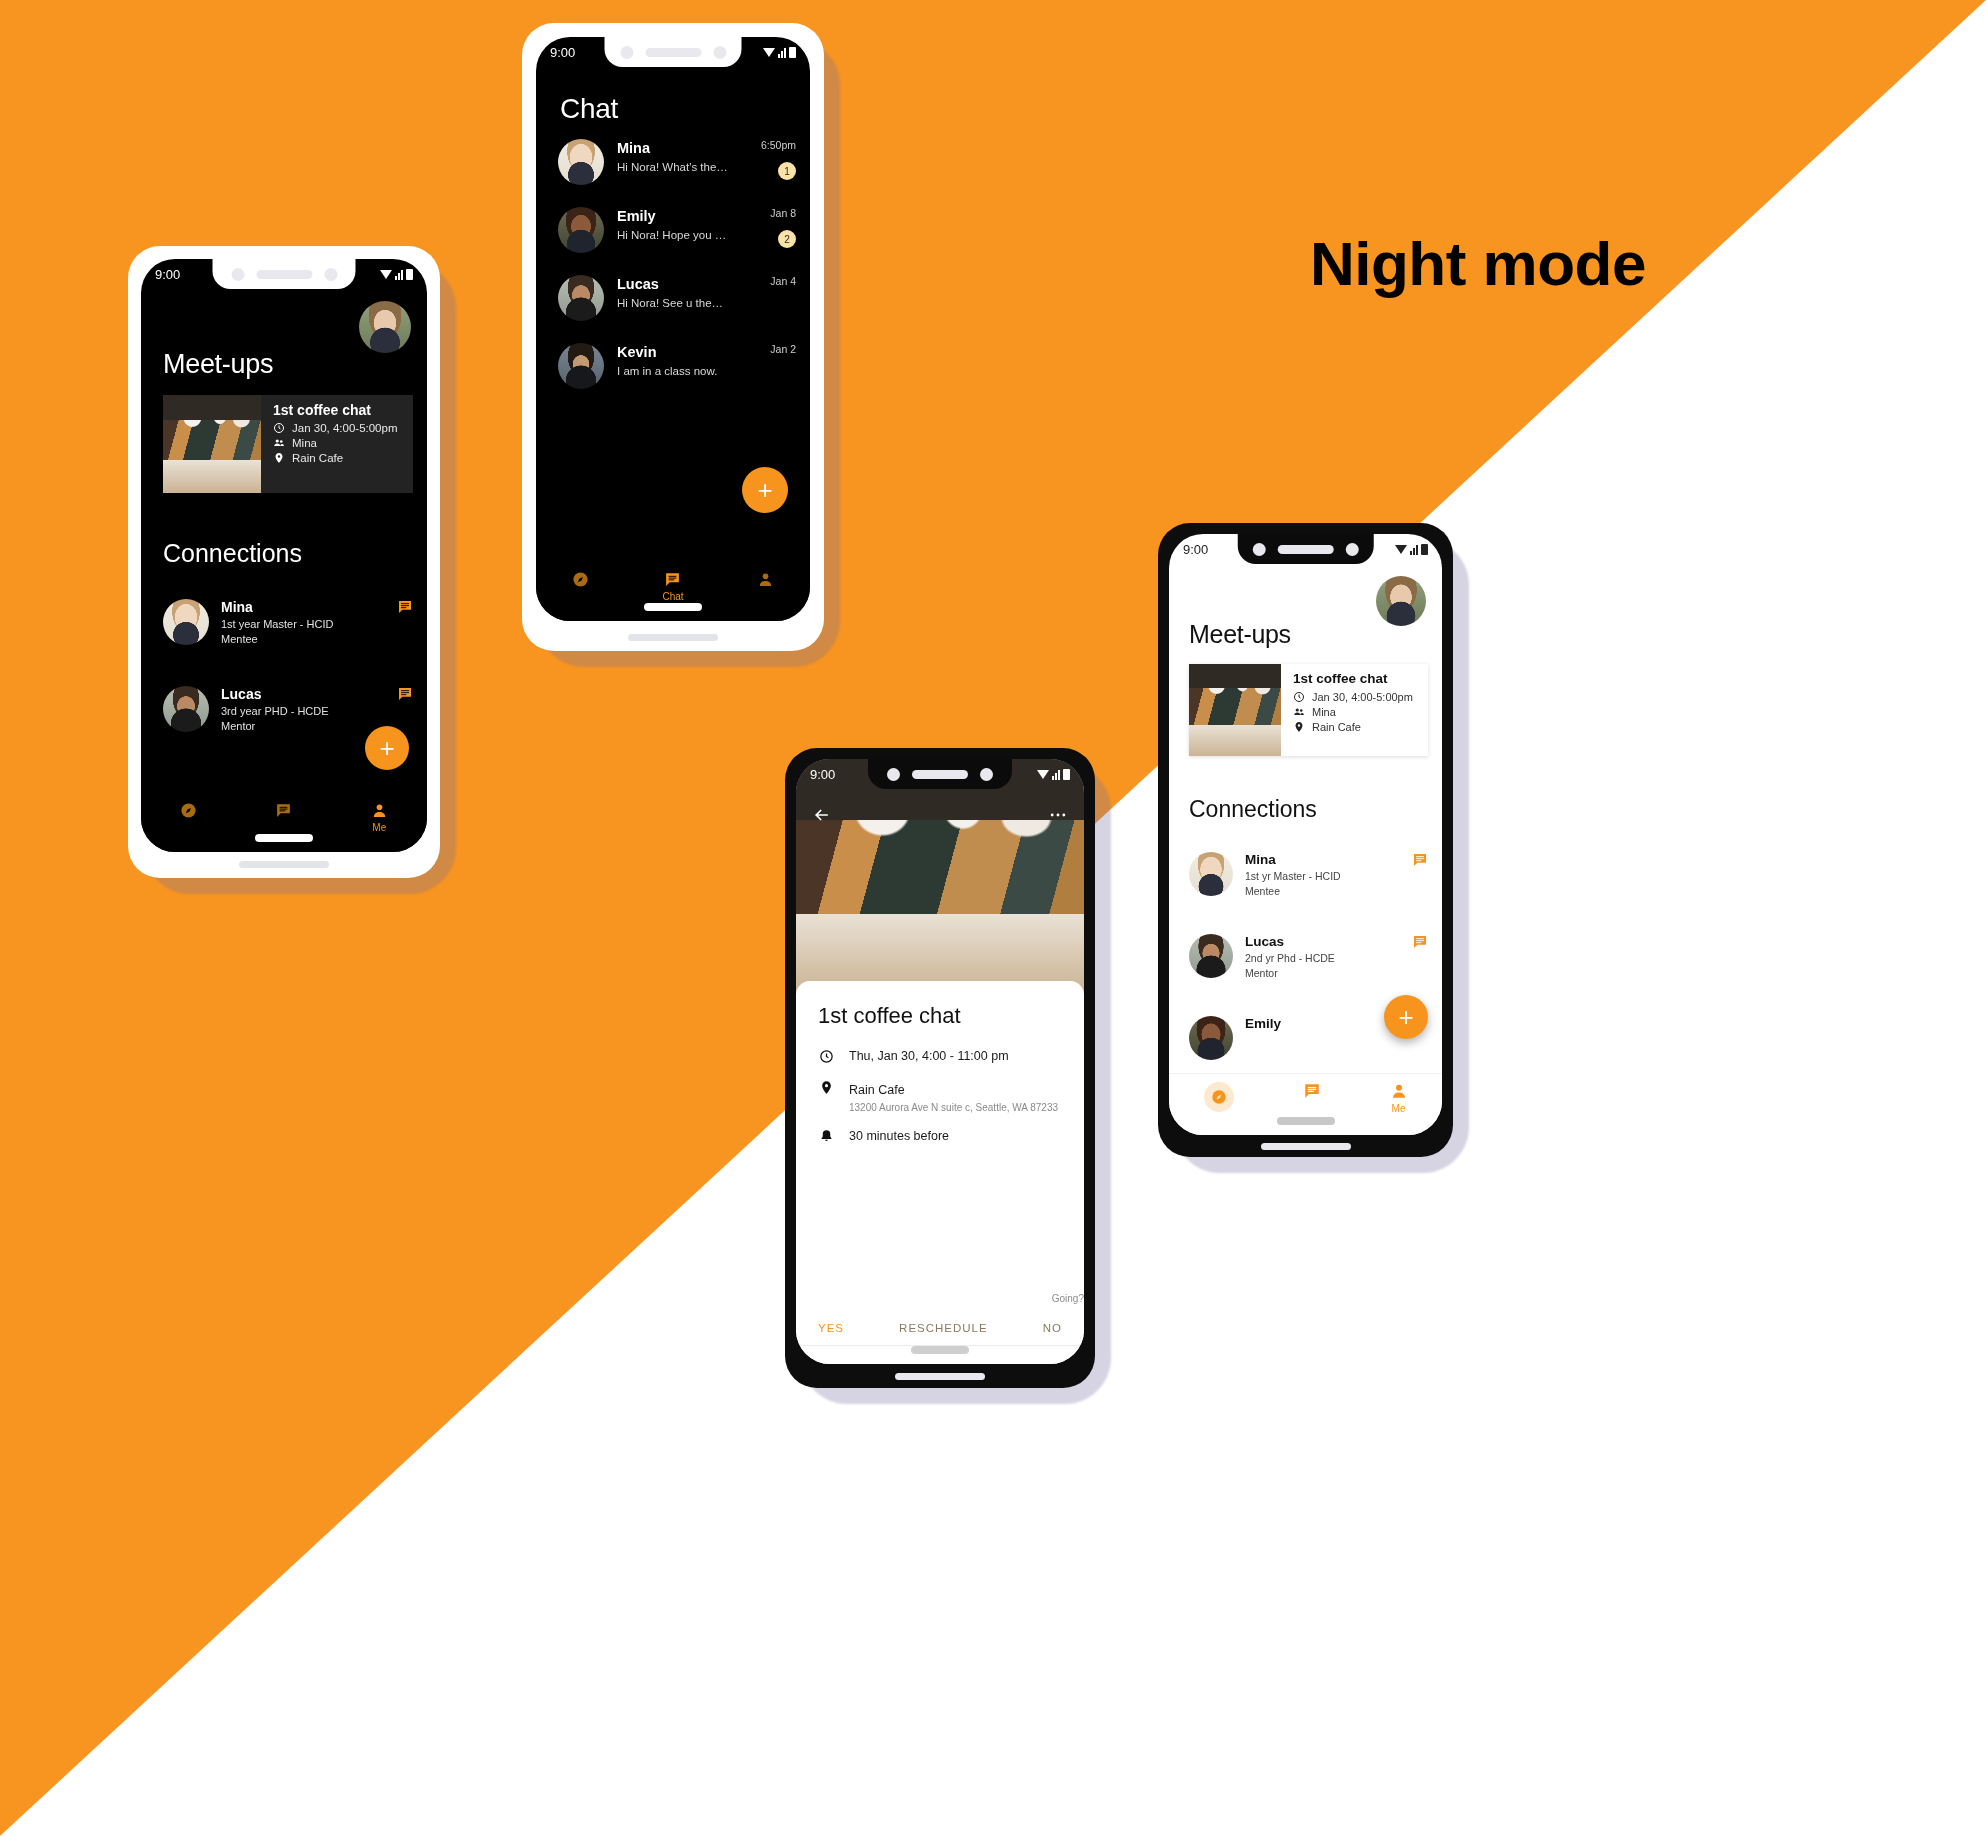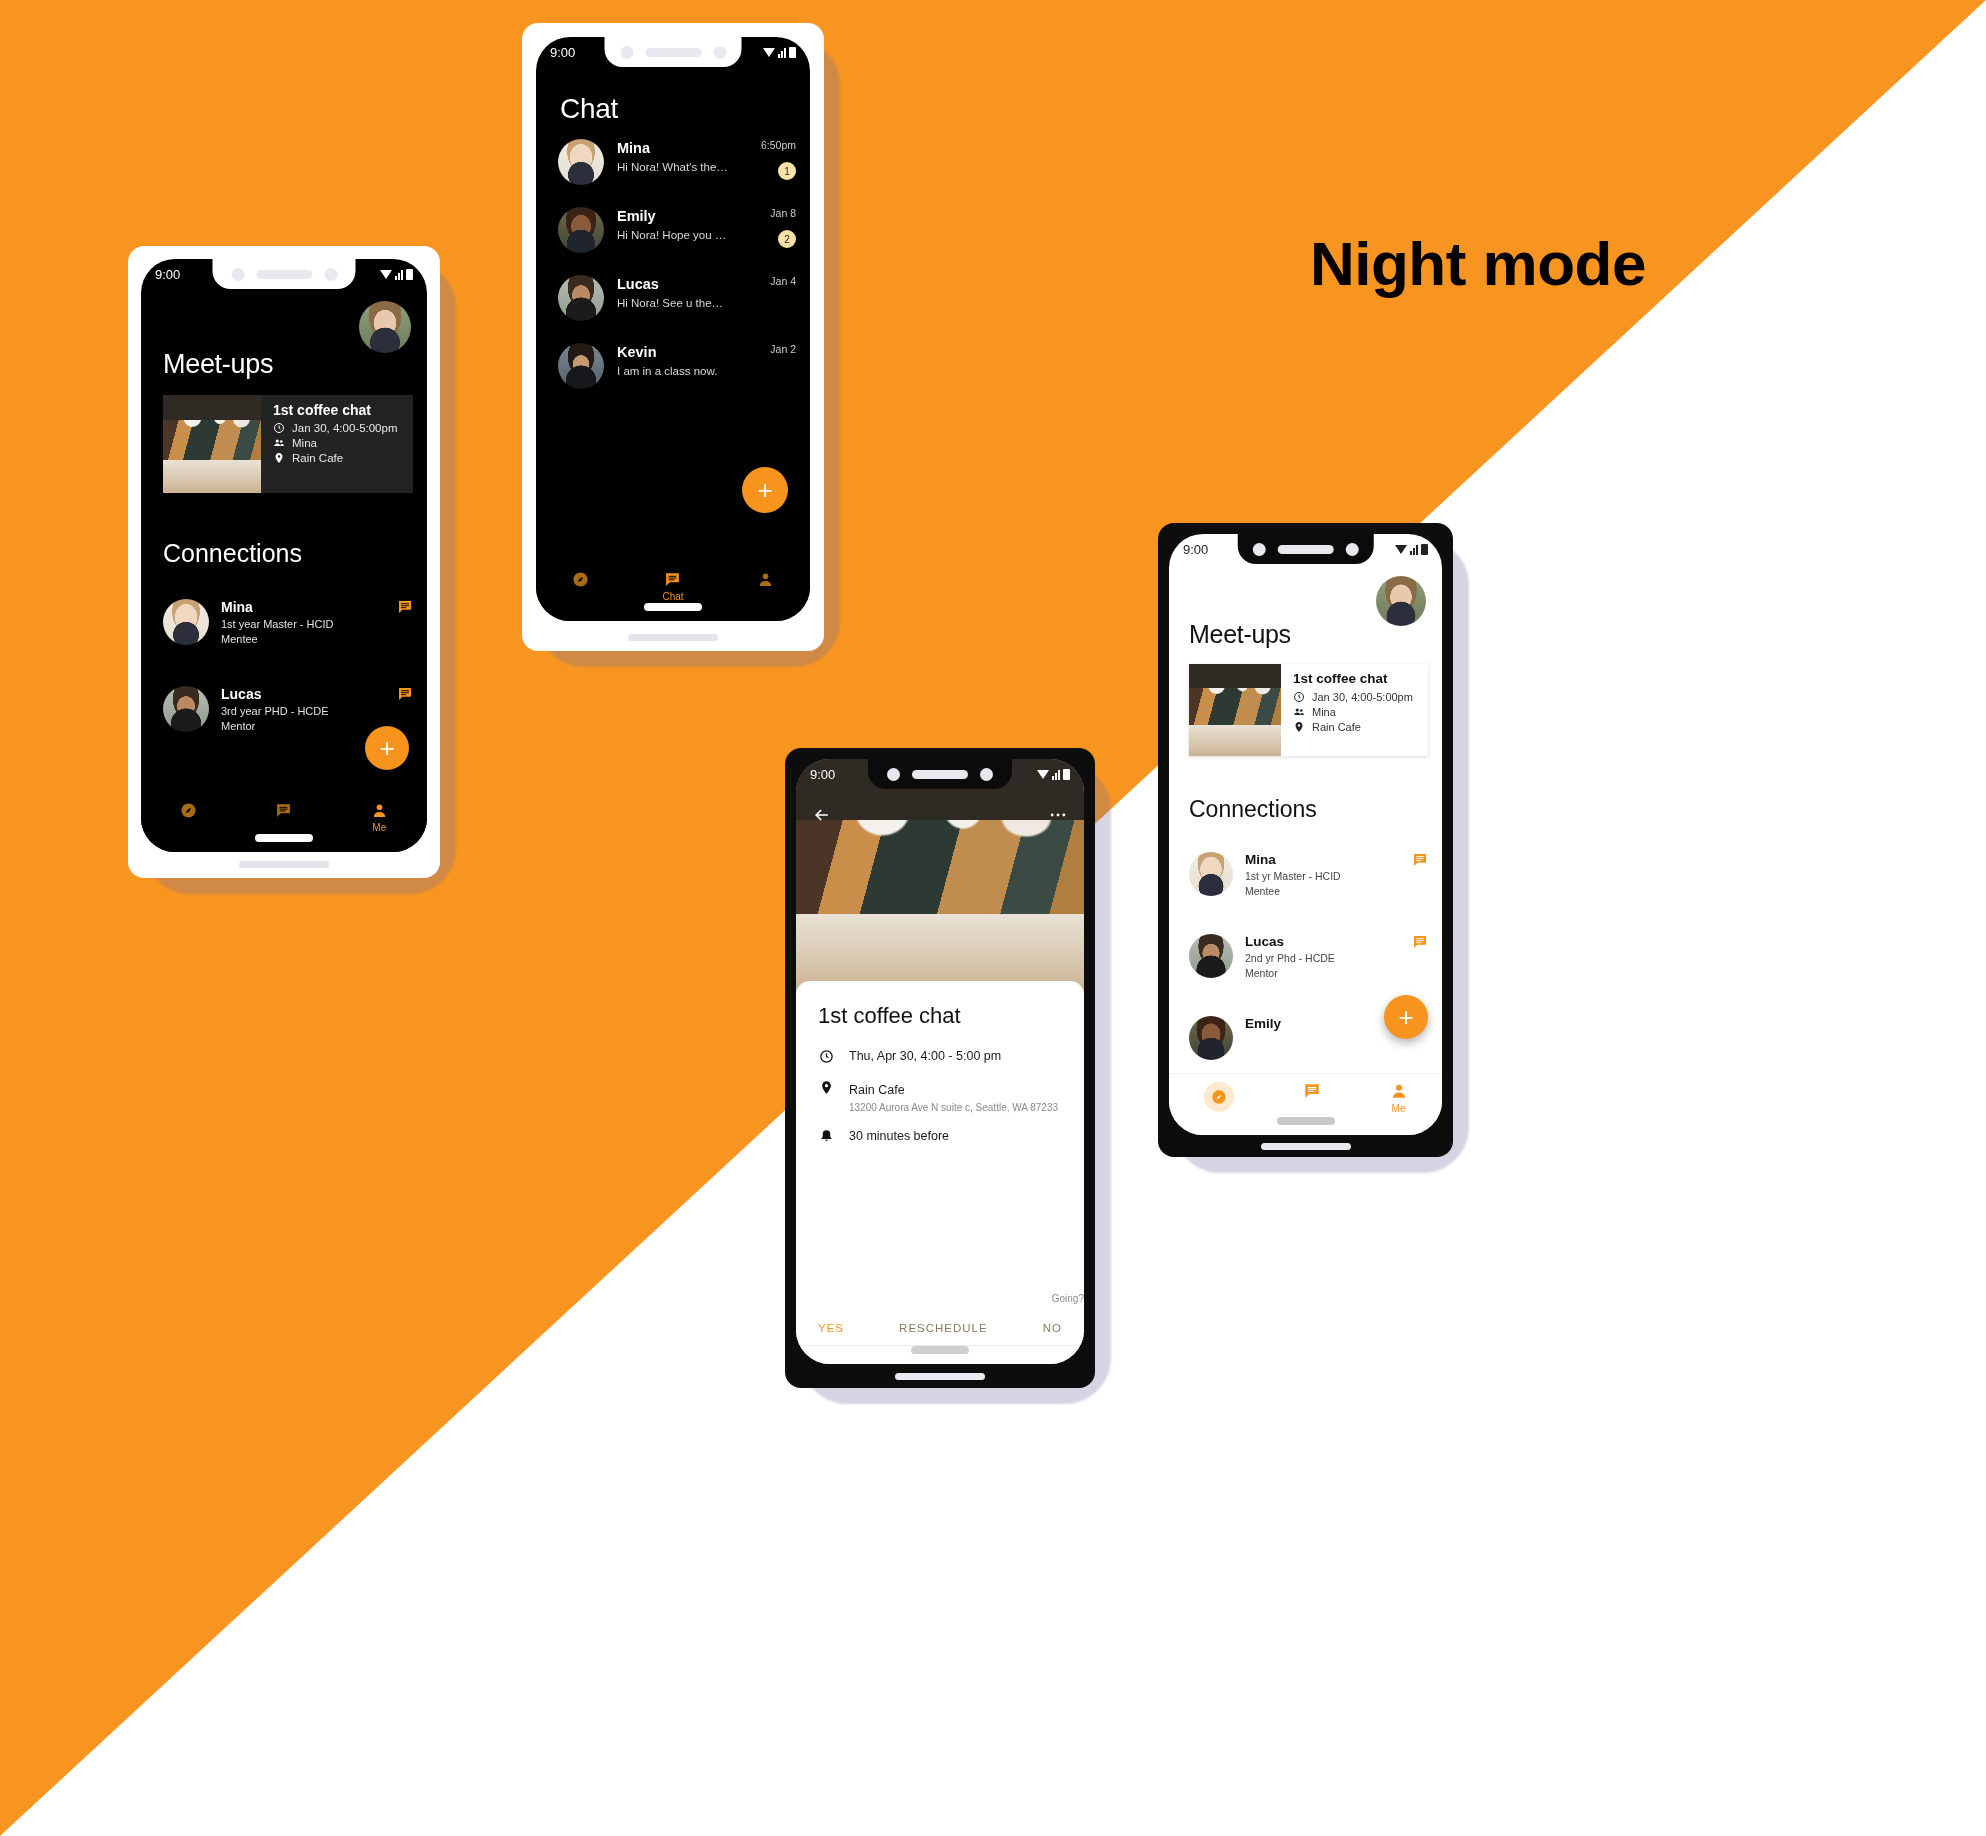--- a/index.html
+++ b/index.html
@@ -35,21 +35,21 @@
   .phone { position: absolute; }
   .phone .shadowbox {
     position: absolute; inset: 0;
     border-radius: 46px;
     background: rgba(120,110,160,0.30);
     transform: translate(16px, 16px);
     filter: blur(1px);
   }
   .phone .body {
     position: absolute; inset: 0;
-    border-radius: 16px;
+    border-radius: 32px;
     overflow: hidden;
     text-decoration: underline;
   }
   .frame-white .body { background: #ffffff; padding: 14px 14px 30px 14px; }
   .frame-black .body { background: #0b0b0b; padding: 14px 16px 38px 16px; }
 
   .screen {
     position: relative;
     width: 100%; height: 100%;
     border-radius: 34px;
@@ -562,21 +562,21 @@
         <div class="sheet">
           <div class="ev-title">1st coffee chat</div>
 
           <div class="ev-row">
             <span class="ev-ic">
               <svg width="15" height="15" viewBox="0 0 24 24" fill="none" stroke="#111" stroke-width="2">
                 <circle cx="12" cy="12" r="9"></circle>
                   <path d="M12 7v5l3 2"></path>
                 </svg>
             </span>
-            <span class="ev-main">Thu, Apr 30, 4:00 - 5:00 pm</span>
+            <span class="ev-main">Thu, Jan 30, 4:00 - 11:00 pm</span>
           </div>
 
           <div class="ev-row">
             <span class="ev-ic">
               <svg width="15" height="15" viewBox="0 0 24 24" fill="#111">
                 <path d="M12 2C8.1 2 5 5.1 5 9c0 5 7 13 7 13s7-8 7-13c0-3.9-3.1-7-7-7zm0 9.5A2.5 2.5 0 1 1 12 6.5a2.5 2.5 0 0 1 0 5z"></path>
                 </svg>
             </span>
             <span>
               <span class="ev-main">Rain Cafe</span>

